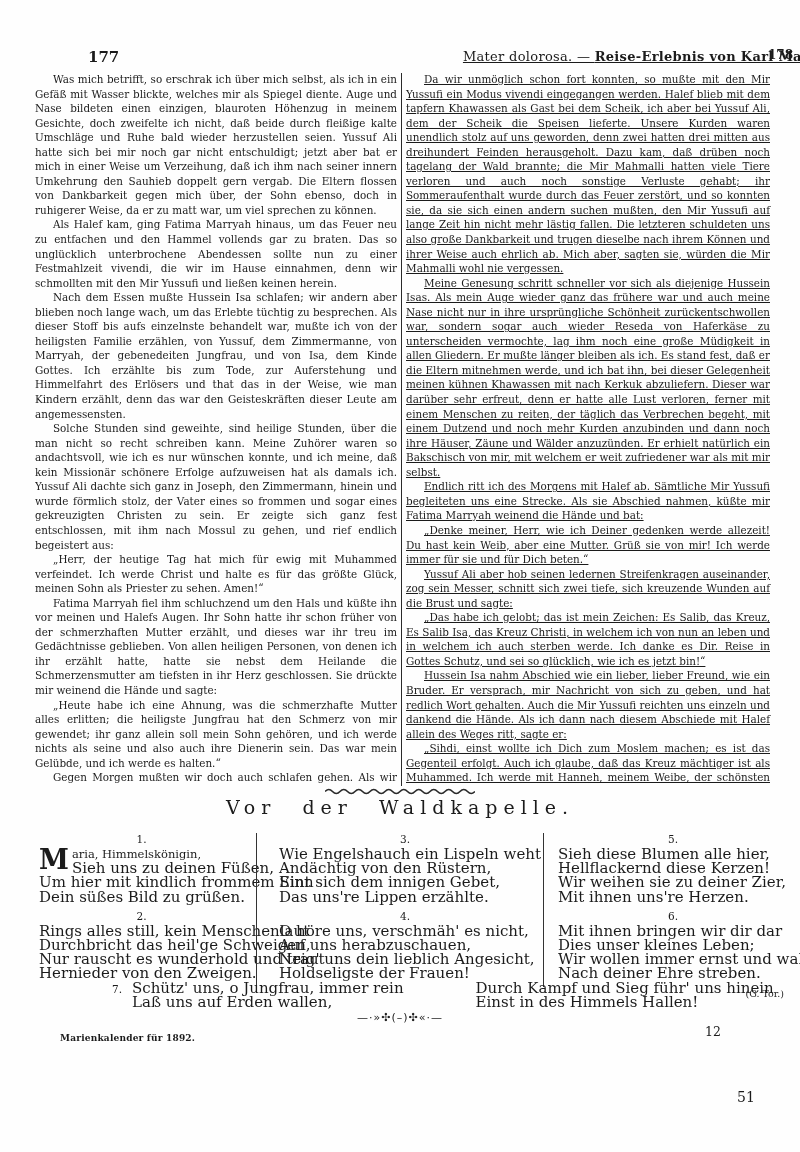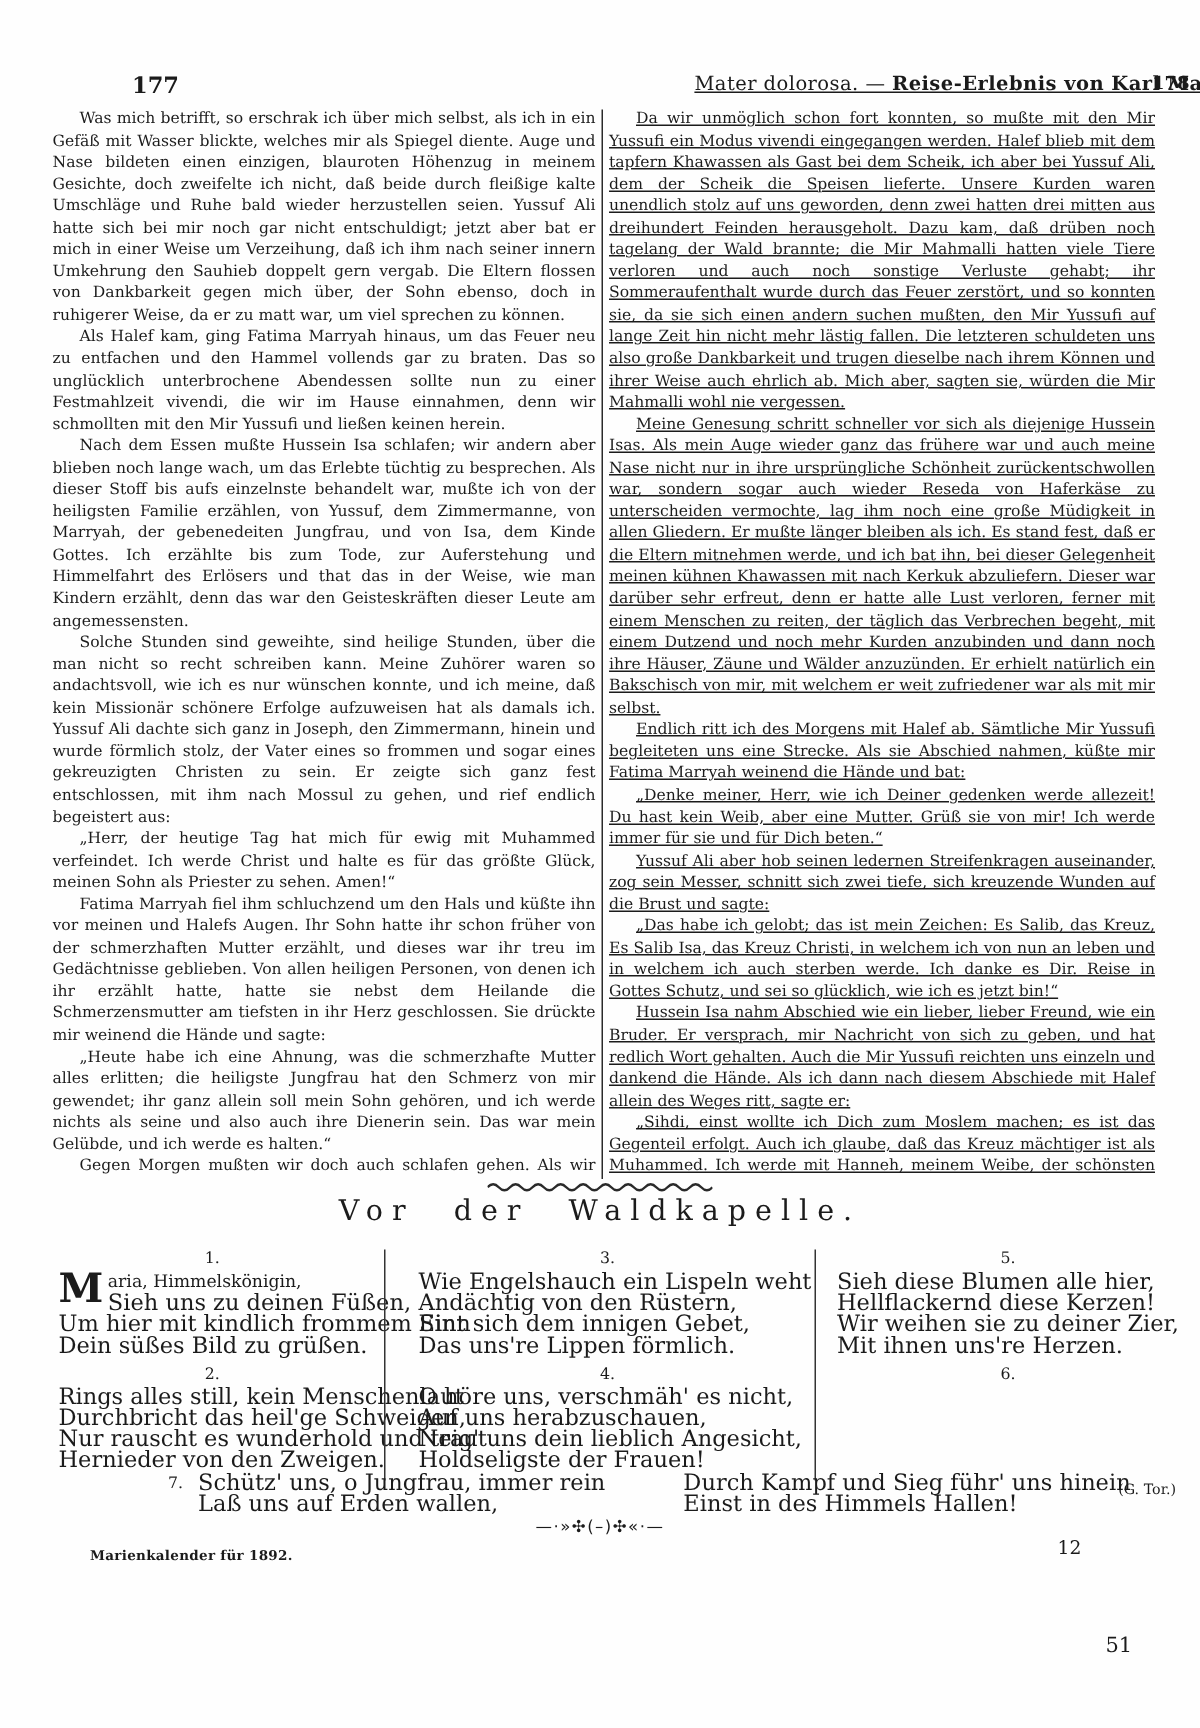--- a/index.html
+++ b/index.html
@@ -33,21 +33,21 @@
   .poem-col-2{width:252px;border-left:1px solid #333;padding-left:22px;}
   .poem-col-3{width:230px;border-left:1px solid #333;padding-left:14px;}
   .stanza{margin-bottom:6px;}
   .stanza-num{text-align:center;font-size:10.5px;margin:0 0 2px 0;}
   .pline{font-size:15px;line-height:14.2px;white-space:nowrap;}
   .first-line{font-size:11.5px;line-height:14.2px;white-space:nowrap;}
   .dropcap{float:left;font-size:27px;line-height:23px;font-weight:bold;margin:1px 3px 0 0;}
   
   .final-row{position:absolute;top:981px;left:112px;display:flex;}
   .final-num{font-size:10.5px;margin:2px 10px 0 0;}
-  .final-col-a{margin-right:52px;}
+  .final-col-a{margin-right:72px;}
   .attribution{position:absolute;top:988px;right:64px;font-size:9.5px;margin-left:32px;}
   
   .ornament{position:absolute;top:1011px;left:0;width:800px;text-align:center;
     font-family:"DejaVu Sans", sans-serif;font-size:11px;letter-spacing:1px;color:#1b1b1b;}
   .imprint{position:absolute;top:1033px;left:60px;font-size:9px;font-weight:bold;letter-spacing:.2px;}
   .sheetno{position:absolute;top:1024px;left:681px;font-size:12.5px;margin-left:24px;}
   .corner{position:absolute;top:1089px;left:737px;font-size:14px;}
 </style>
 </head>
 <body>
@@ -124,21 +124,21 @@
       </div>
     <div class="poem-col poem-col-2">
 
         <div class="stanza">
           <div class="stanza-num">3.</div>
           <div>
 
           <div class="pline">Wie Engelshauch ein Lispeln weht</div>
             <div class="pline">Andächtig von den Rüstern,</div>
             <div class="pline">Eint sich dem innigen Gebet,</div>
-            <div class="pline">Das uns're Lippen förmlich.</div>
+            <div class="pline">Das uns're Lippen erzählte.</div>
           </div>
         </div>
 
         <div class="stanza">
           <div class="stanza-num">4.</div>
           <div>
 
           <div class="pline">O höre uns, verschmäh' es nicht,</div>
             <div class="pline">Auf uns herabzuschauen,</div>
             <div class="pline">Neig' uns dein lieblich Angesicht,</div>
@@ -154,20 +154,27 @@
 
           <div class="pline">Sieh diese Blumen alle hier,</div>
             <div class="pline">Hellflackernd diese Kerzen!</div>
             <div class="pline">Wir weihen sie zu deiner Zier,</div>
             <div class="pline">Mit ihnen uns're Herzen.</div>
           </div>
         </div>
 
         <div class="stanza">
           <div class="stanza-num">6.</div>
+          <div>
+
+          <div class="pline">Mit ihnen bringen wir dir dar</div>
+            <div class="pline">Dies unser kleines Leben;</div>
+            <div class="pline">Wir wollen immer ernst und wahr</div>
+            <div class="pline">Nach deiner Ehre streben.</div>
+          </div>
         </div>
       </div>
   </div>
 
   <div class="final-row">
     <span class="final-num">7.</span>
     <div class="final-col-a">
 
     <div class="pline">Schütz' uns, o Jungfrau, immer rein</div>
         <div class="pline">Laß uns auf Erden wallen,</div>

